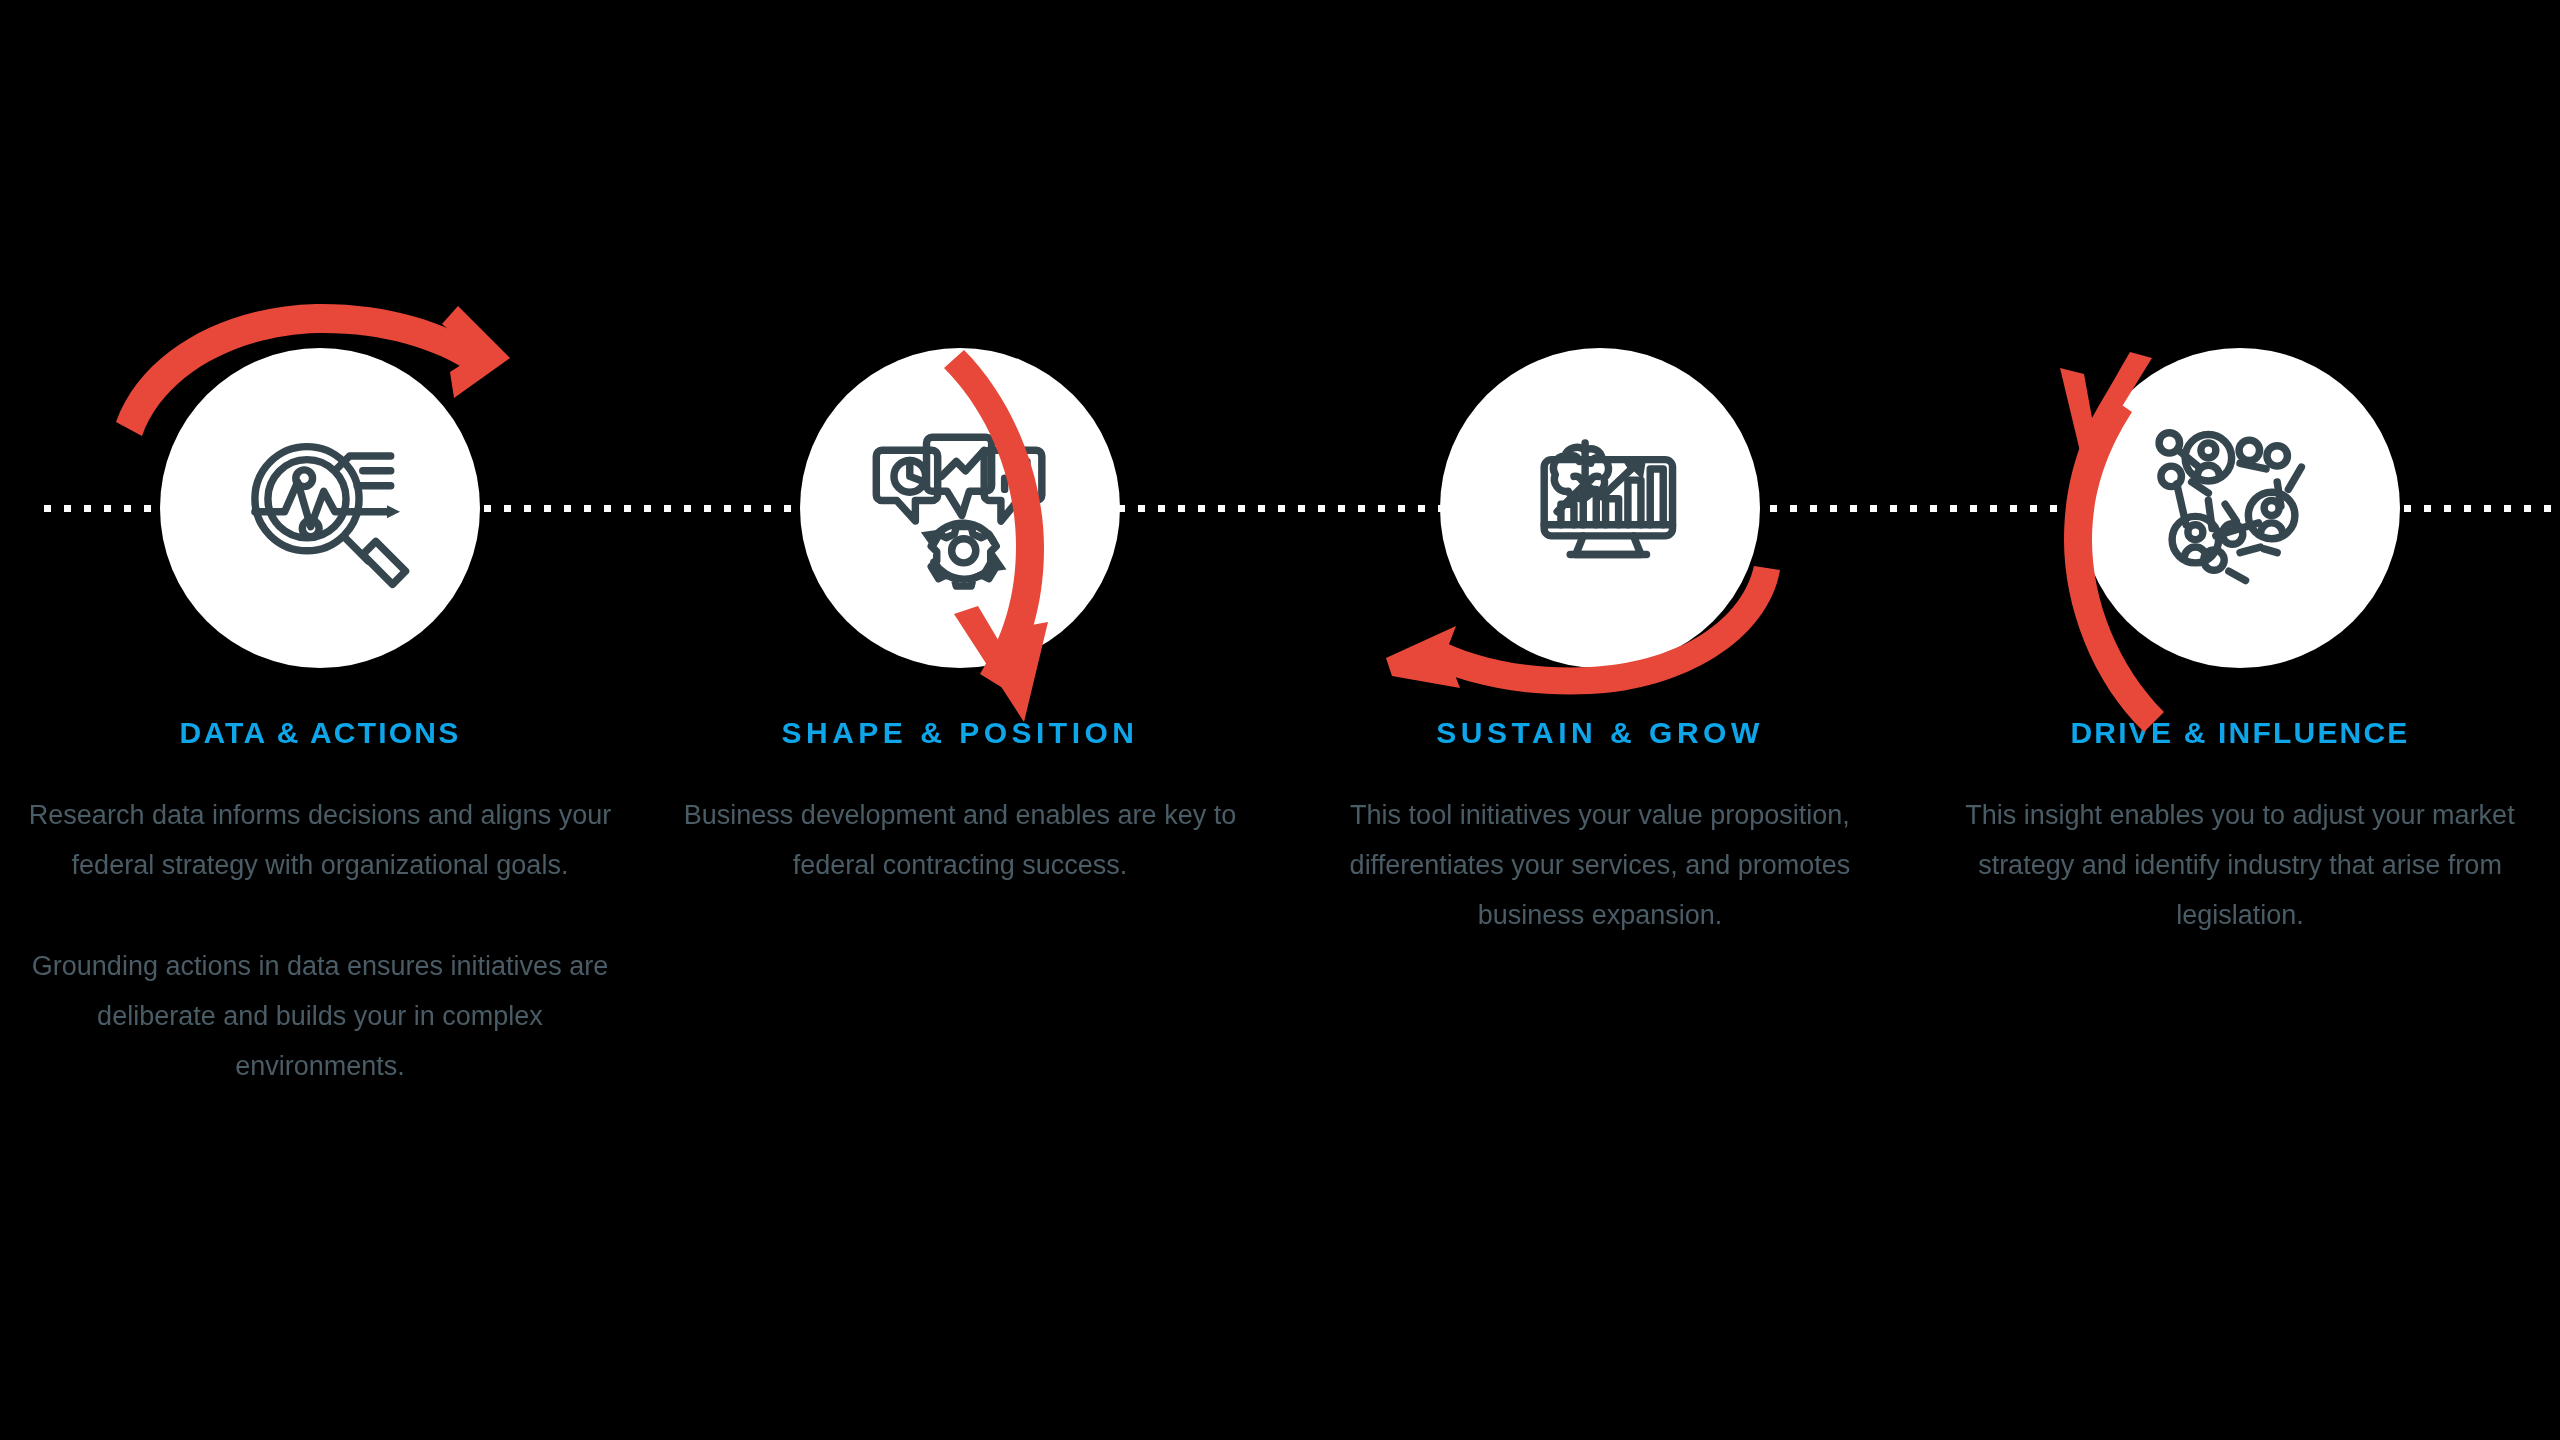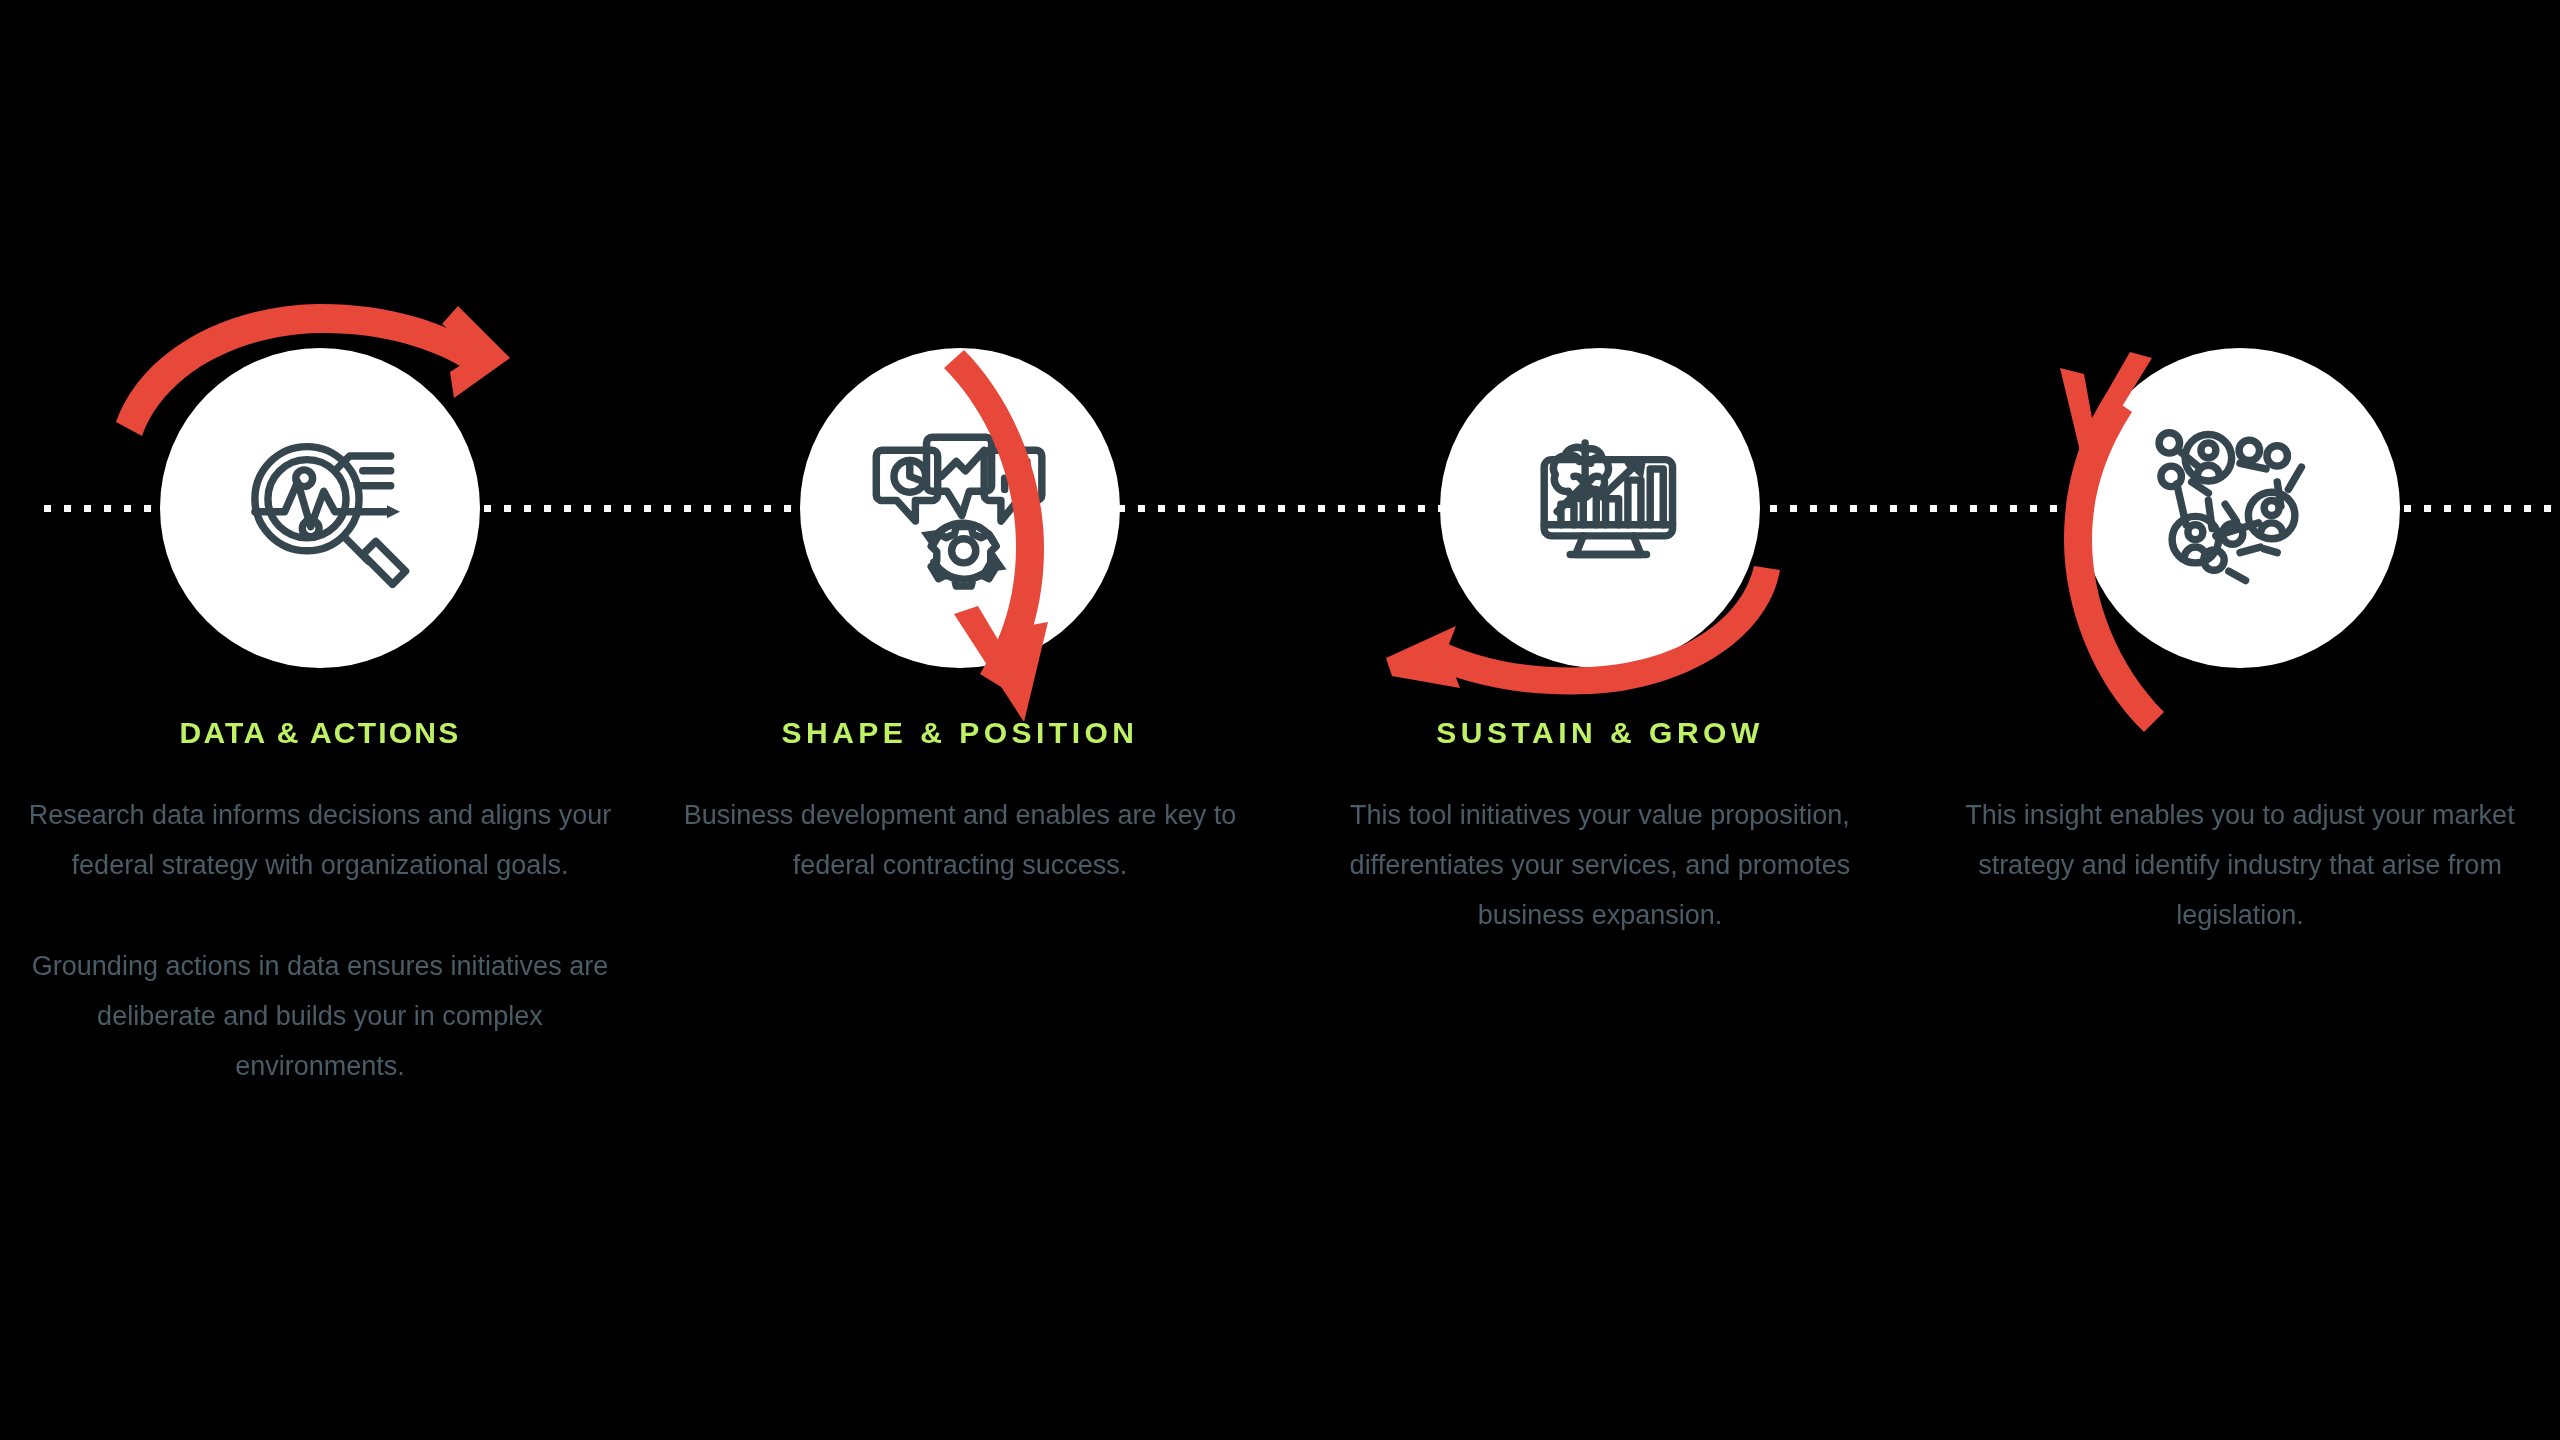--- a/index.html
+++ b/index.html
@@ -54,21 +54,21 @@
   .arrow-layer {
     position:absolute; pointer-events:none; z-index:4; overflow:visible;
   }
   .arrow-path { fill:#E8483A; }
 
   
   .col-title {
     position:absolute; top:716px; left:0; width:100%;
     text-align:center;
     font-size:30px; font-weight:bold; letter-spacing:2.2px;
-    color:#bef264; text-transform:uppercase;
+    color:#0ea5e9; text-transform:uppercase;
     white-space:nowrap;
   }
   .col-title.wide { letter-spacing:4.5px; }
   .col-body {
     position:absolute; top:790px; left:0; width:100%;
     padding:0 26px; text-align:center;
     font-size:27px; line-height:1.86; color:#4A5C66;
   }
   .col-body p + p { margin-top:1.86em; }
 </style>
@@ -304,19 +304,20 @@
             <circle class="icon-stroke" cx="134" cy="100" r="8"></circle>
             <path class="icon-stroke" d="M 122 128 a 12 12 0 0 1 24 0"></path>
 
             <circle class="icon-stroke" cx="52" cy="134" r="25"></circle>
             <circle class="icon-stroke" cx="52" cy="126" r="8"></circle>
             <path class="icon-stroke" d="M 40 154 a 12 12 0 0 1 24 0"></path>
           </svg>
         </div>
       </div>
 
+      <div class="col-title">DRIVE &amp; INFLUENCE</div>
       <div class="col-body">
         <p>This insight enables you to adjust your market strategy and identify industry that arise from legislation.</p>
       </div>
     </div>
 
   </div>
 </div>
 
 </body></html>

